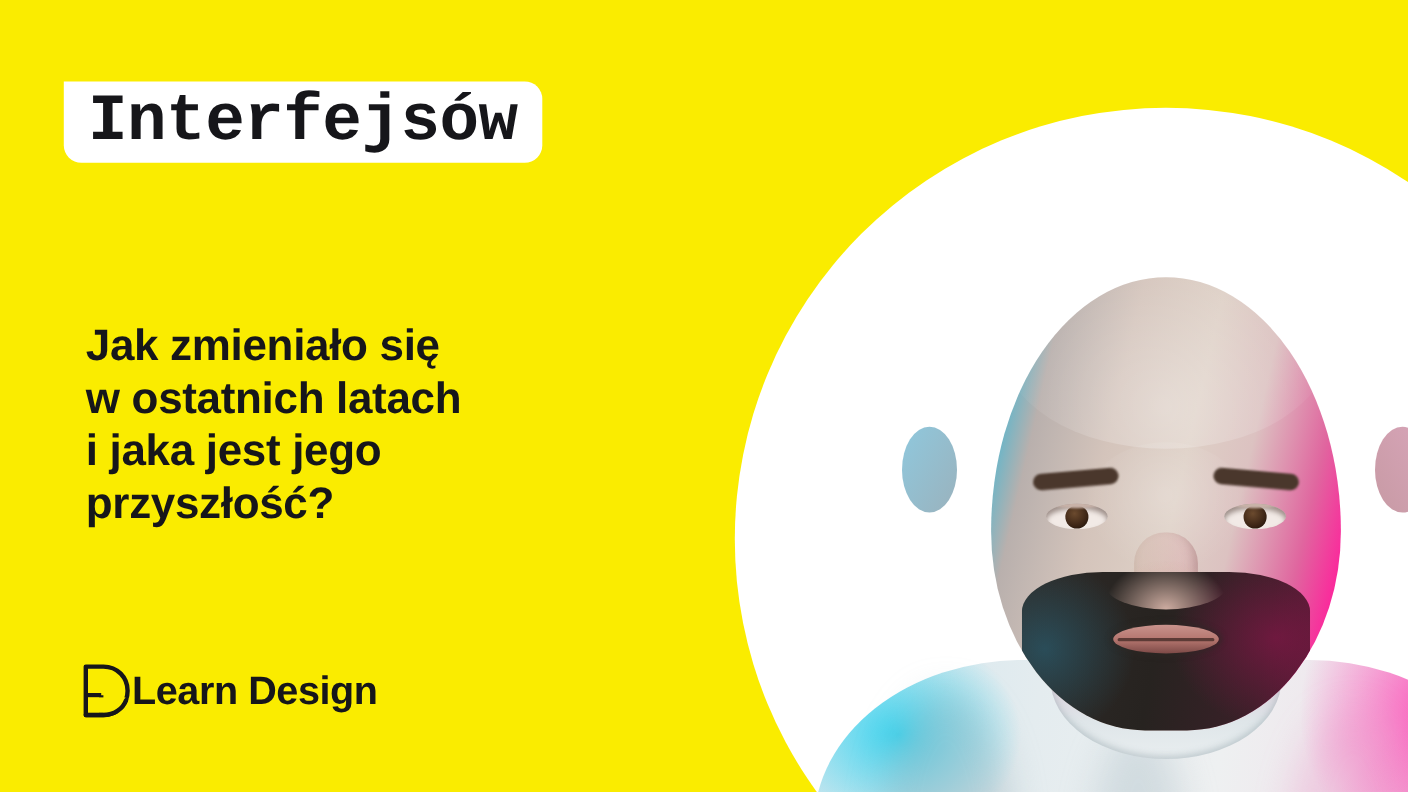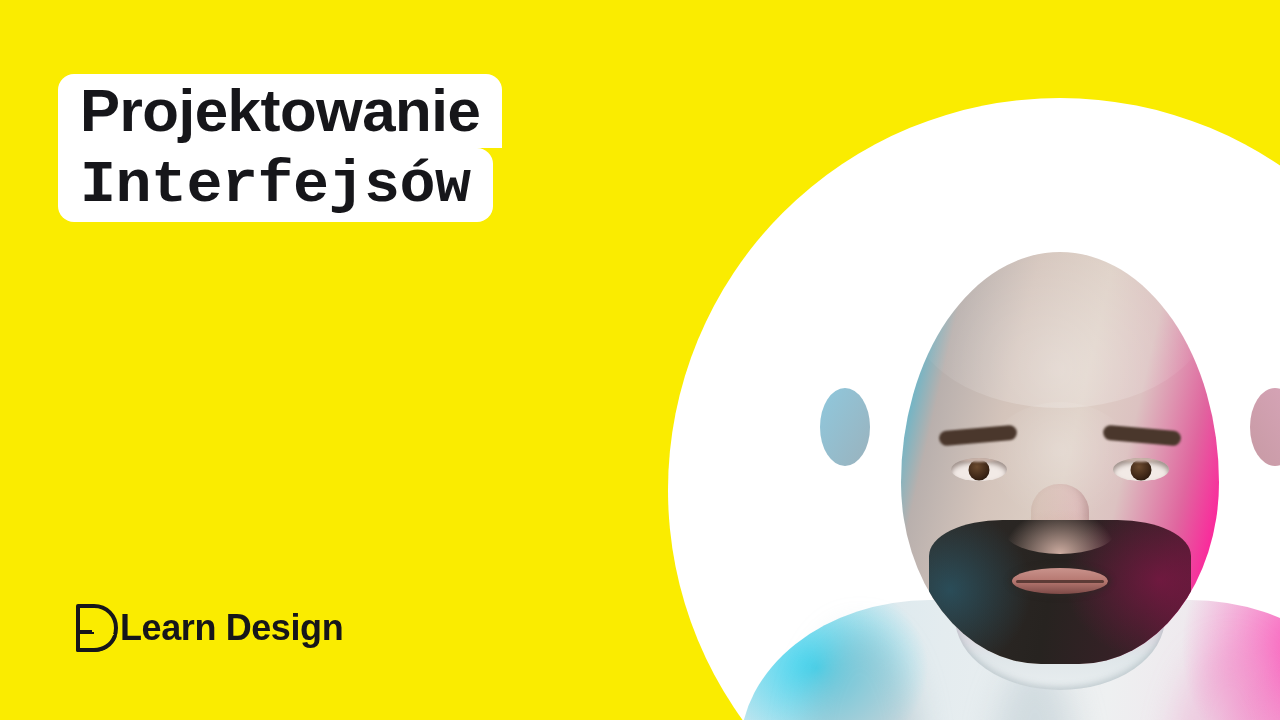--- a/index.html
+++ b/index.html
@@ -332,24 +332,29 @@
         <div class="nose"></div>
         <div class="beard"></div>
         <div class="mouth"></div>
         <div class="mouth-line"></div>
       </div>
 
     </div>
   </div>
 
   <div class="title-block">
-    <div class="title-line first">Projektowanie</div>
     <div class="title-line second">Interfejsów</div>
   </div>
 
+  <div class="subtitle">
+    <span>Jak zmieniało się</span>
+    <span>w ostatnich latach</span>
+    <span>i jaka jest jego</span>
+    <span>przyszłość?</span>
+  </div>
 
   <div class="brand">
     <svg class="brand-mark" viewBox="0 0 48 52" fill="none">
       <path d="M6 4 L6 48 L22 48 C34.7 48 44 38.2 44 26 C44 13.8 34.7 4 22 4 Z" stroke="#16161a" stroke-width="4" stroke-linejoin="round" fill="none"></path>
       <path d="M6 30 L20 30" stroke="#16161a" stroke-width="4" stroke-linecap="butt"></path>
       <path d="M20 30 L20 48" stroke="#16161a" stroke-width="4" stroke-linecap="butt"></path>
       <rect x="8" y="32" width="34" height="14" fill="#FAEC00"></rect>
       <path d="M6 48 L22 48 C31.5 48 39.7 42.5 42.6 34.5" stroke="#16161a" stroke-width="4" stroke-linecap="round" fill="none"></path>
     </svg>
     <div class="brand-name">Learn Design</div>

